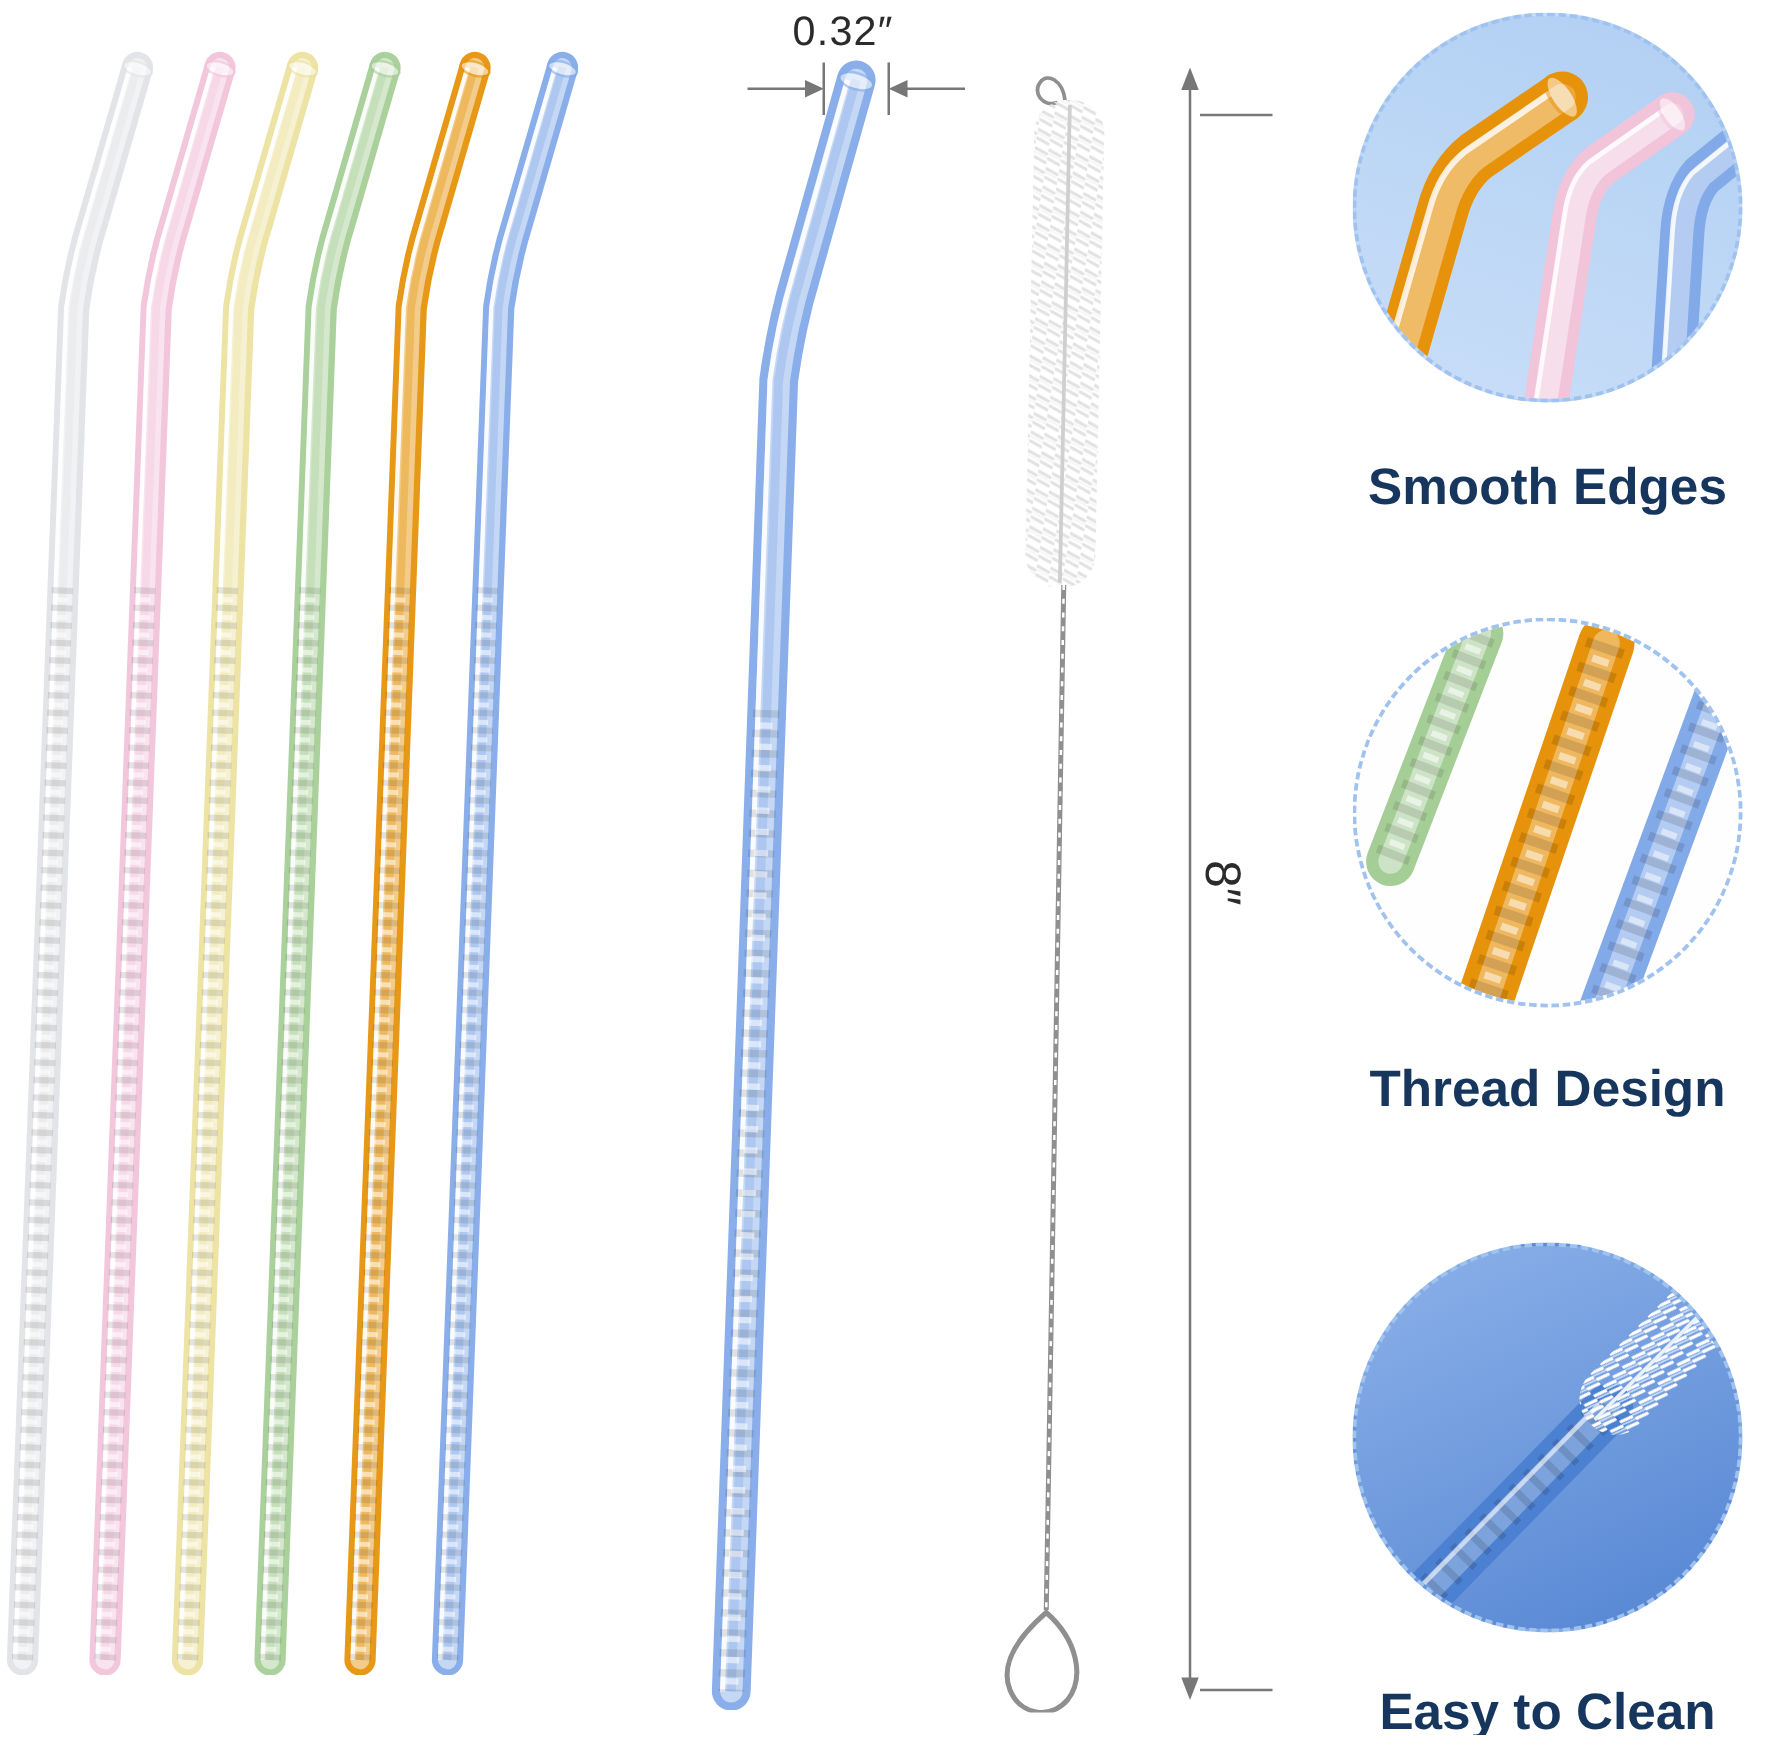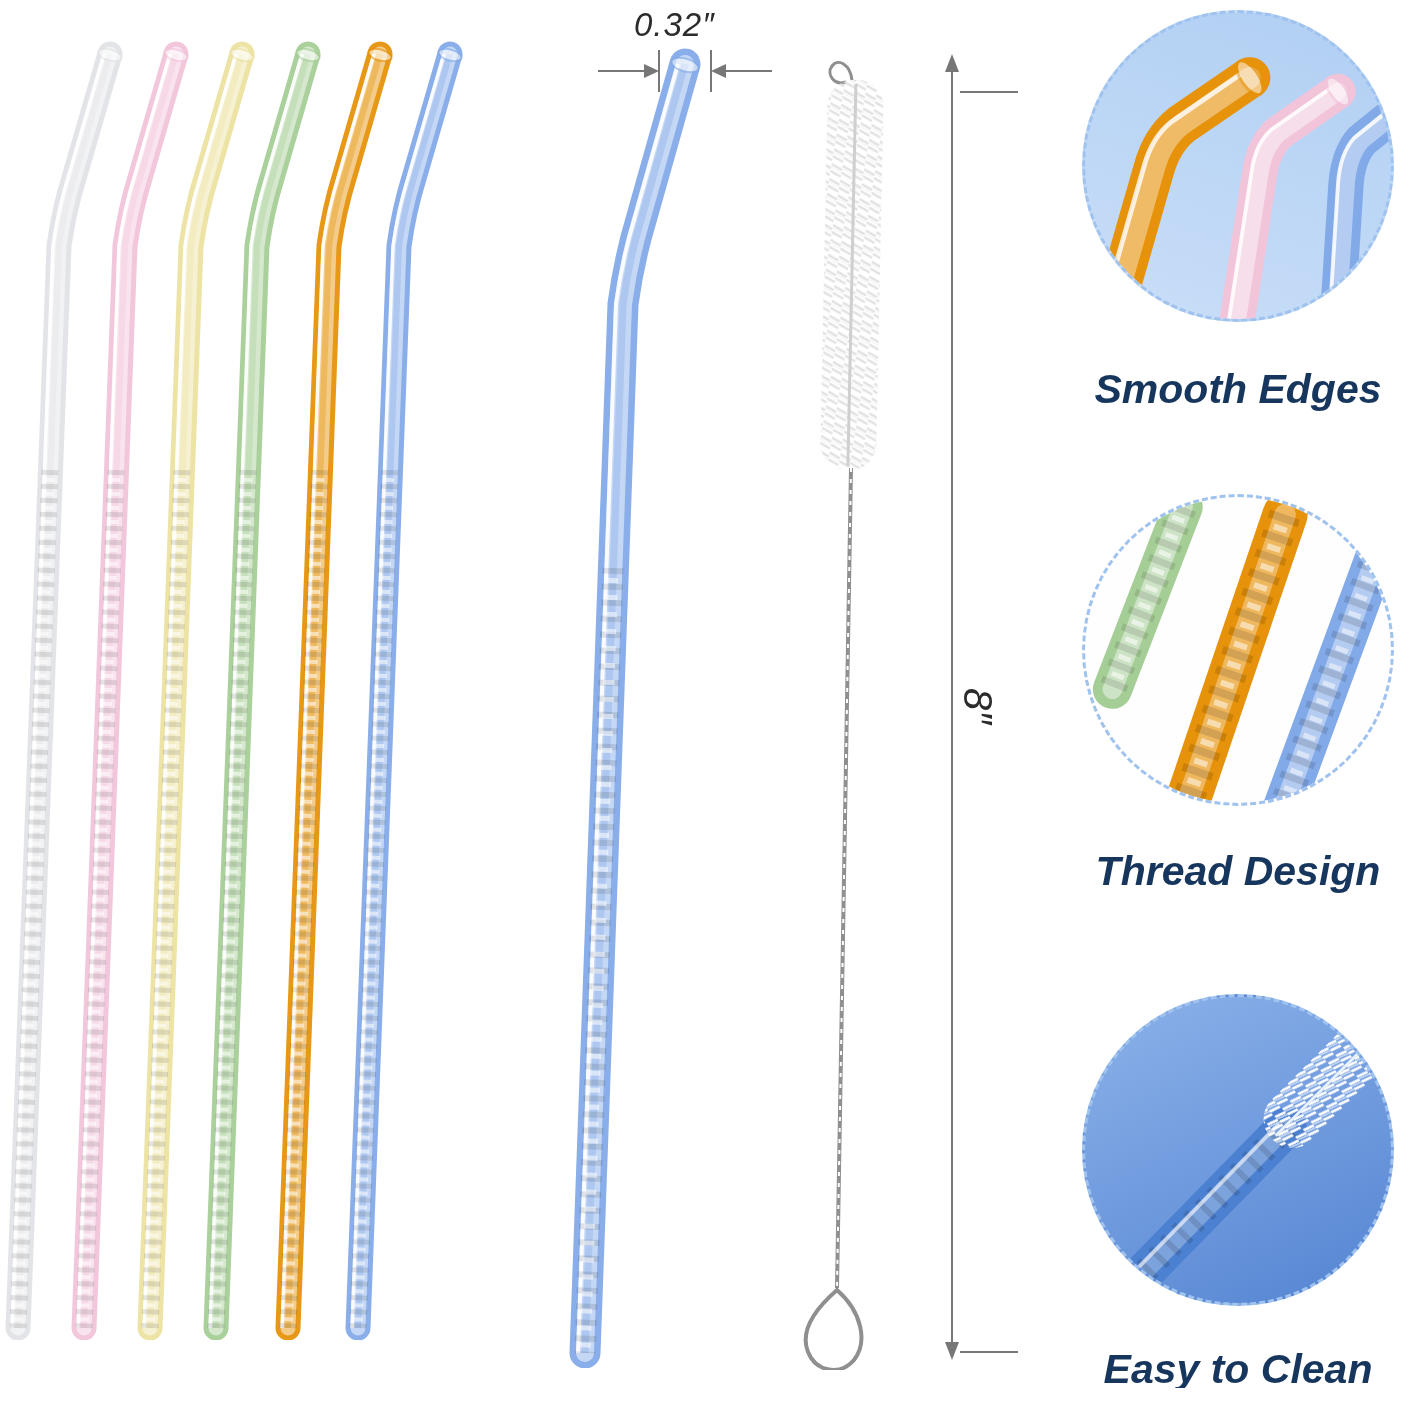--- a/index.html
+++ b/index.html
@@ -1,19 +1,19 @@
 <!DOCTYPE html>
 <html style="--label: #17365d; --dash: #9fc2ee; --circle_bg: #b0cff3; --circle3_top: #8cb2e9; --circle3_bottom: #5484d2; --deep_blue: #4c80d0; --dimension_line: #777777; --dimension_text: #2b2b2b; --wire: #8f8f8f; --c-clear: #e2e3e6; --c-pink: #f1c4da; --c-yellow: #ece1a0; --c-green: #a5cd96; --c-amber: #e6920a; --c-blue: #83aae8;"><head>
 <meta charset="utf-8">
 <style>
   *{box-sizing:border-box;margin:0;padding:0}
   html,body{background:#ffffff}
   .stage{
     position:relative;width:1412px;height:1388px;background:#ffffff;
-    overflow:hidden;font-family:"Liberation Sans",sans-serif;font-style:italic;
+    overflow:hidden;font-family:"Liberation Sans",sans-serif;
   }
   .straw{position:absolute;top:40px}
   .demo-straw{position:absolute;left:545px;top:48px;color:var(--c-blue)}
   .brush{position:absolute;left:790px;top:50px}
   .dim-text{position:absolute;left:634px;top:6px;font-size:33px;color:var(--dimension_text);letter-spacing:1px}
   .dim-arrows{position:absolute;left:580px;top:48px}
   .dim-length{position:absolute;left:930px;top:52px}
   .dim-length-text{
     position:absolute;left:1000px;top:688px;font-size:40px;color:var(--dimension_text);
     transform:rotate(90deg);transform-origin:left top;white-space:nowrap;

